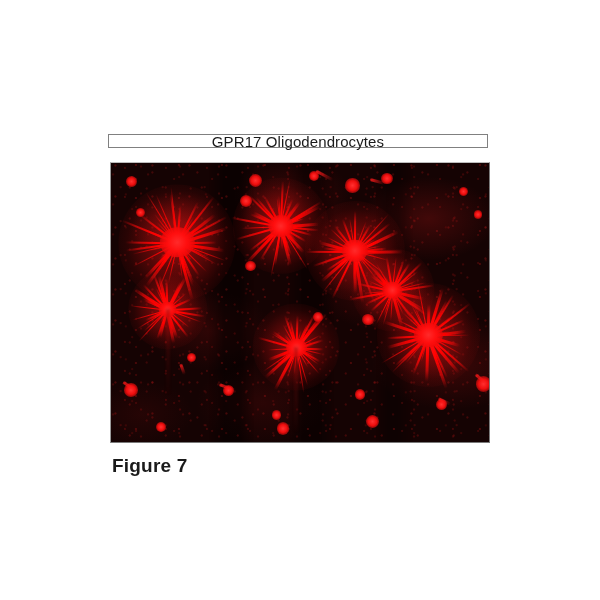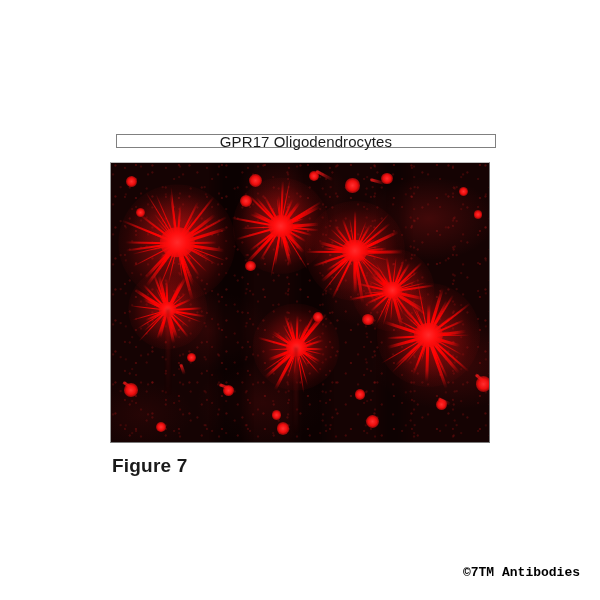--- a/index.html
+++ b/index.html
@@ -18,21 +18,21 @@
   #figure-root {
     position: absolute;
     left: 0; top: 0;
     width: 600px;
     height: 600px;
   }
 
   
   .panel-title {
     position: absolute;
-    left: 116px;
+    left: 108px;
     top: 134px;
     width: 380px;
     height: 14px;
     box-sizing: border-box;
     background: #ffffff;
     border: 1px solid #808080;
     box-shadow: inset 0 0 0 1px #ffffff;
     display: flex;
     align-items: center;
     justify-content: center;
@@ -554,15 +554,14 @@
         <div class="streak" style="left: 28.5%; top: 80%; width: 17.01px; transform: rotate(20deg);"></div>
         <div class="streak" style="left: 3%; top: 79.5%; width: 15.12px; transform: rotate(35deg);"></div>
         <div class="streak" style="left: 86.5%; top: 85%; width: 13.23px; transform: rotate(25deg);"></div>
         <div class="streak" style="left: 96%; top: 77%; width: 15.12px; transform: rotate(40deg);"></div>
         <div class="streak" style="left: 17.5%; top: 73.5%; width: 11.34px; transform: rotate(70deg);"></div>
       </div>
   </div>
 
   <div class="figure-caption">Figure 7</div>
 
-  <div class="credit">©7TM Antibodies</div>
 
 </div>
 
 </body></html>

